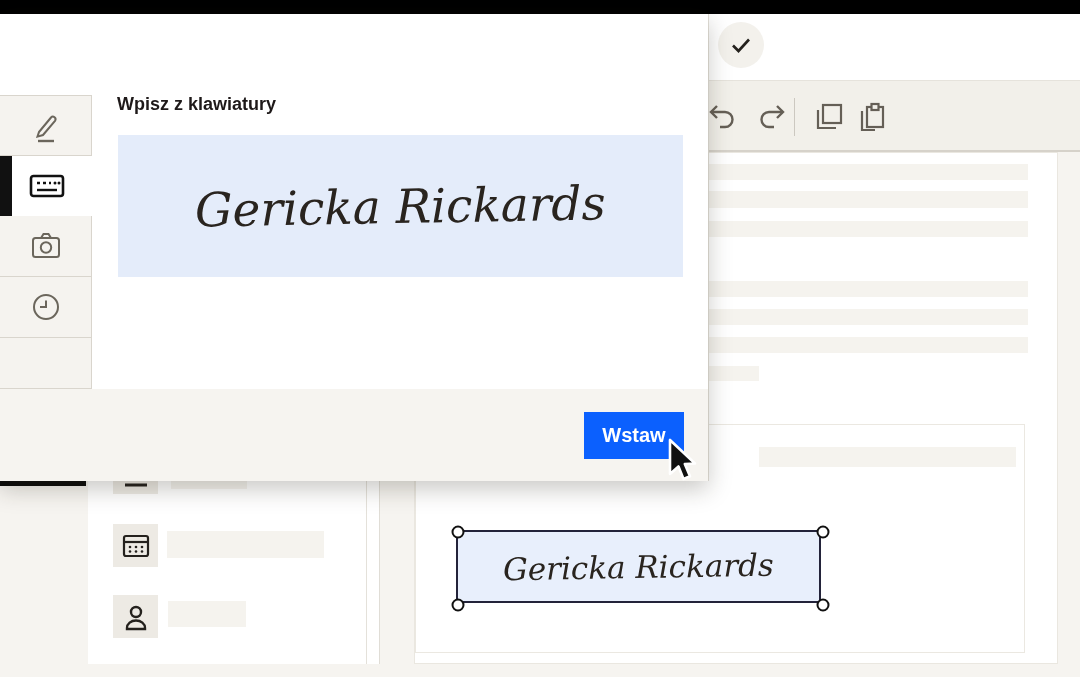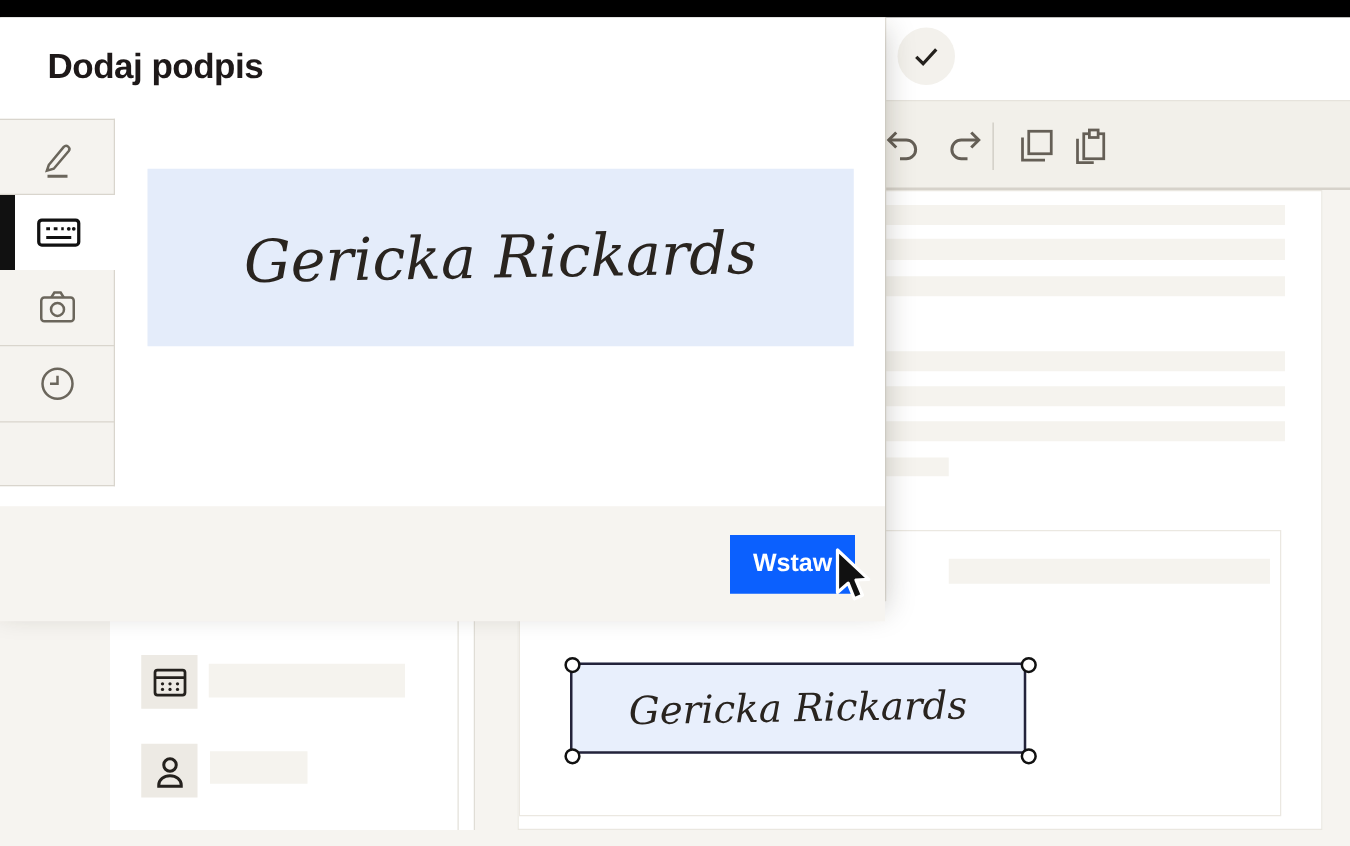--- a/index.html
+++ b/index.html
@@ -62,21 +62,21 @@
   .mtab.selected .sel-bar{position:absolute;left:0;top:0;bottom:0;width:12px;background:#111;}
 
   #panel-label{left:117px;top:80px;font-size:18px;font-weight:bold;color:#1e1919;}
   #sig-preview{left:118px;top:121px;width:565px;height:142px;background:#e4ecfa;
     display:flex;align-items:center;justify-content:center;}
   #sig-preview .script{font-size:47px;}
   #change-font{left:116px;top:281px;width:201px;height:46px;background:#f0ede7;
     border:none;font-size:20px;font-weight:bold;color:#1e1919;
     display:flex;align-items:center;justify-content:center;
     font-family:"Liberation Sans",sans-serif;}
-  #modal-footer{left:0;top:375px;width:708px;height:92px;background:#f6f4f0;margin-top:16px;}
+  #modal-footer{left:0;top:375px;width:708px;height:92px;background:#f6f4f0;}
   #insert-btn{position:absolute;left:584px;top:23px;width:100px;height:47px;
     background:#0b60fe;color:#fff;font-size:20px;font-weight:bold;border:none;
     display:flex;align-items:center;justify-content:center;
     font-family:"Liberation Sans",sans-serif;}
 
   #cursor{left:666px;top:438px;width:34px;height:46px;}
   svg{display:block;}
 </style>
 </head>
 <body>
@@ -187,21 +187,20 @@
     <span class="handle" style="left:0;top:0;"></span>
     <span class="handle" style="left:365px;top:0;"></span>
     <span class="handle" style="left:0;top:73px;"></span>
     <span class="handle" style="left:365px;top:73px;"></span>
   </div>
 </div>
 
 <div class="abs" id="dark-edge"></div>
 
 <div class="abs" id="modal">
-  <div class="abs" id="modal-title">Dodaj podpis</div>
 
   <div class="abs" id="mside">
     <div class="mtab" style="top:0;">
       <span>
         <svg width="34" height="36" viewBox="0 0 34 36" fill="none" stroke="#6b665c" stroke-width="2">
           <path d="M10 24 L22 9.5 a2.6 2.6 0 0 1 4 3.3 L14 27 l-5.5 1.6 z"></path>
           <path d="M9 33 H25" stroke-width="2.4"></path>
         </svg>
       </span>
     </div>
@@ -231,20 +230,21 @@
     <div class="mtab" style="top:181px;height:61px;">
       <span>
         <svg width="32" height="32" viewBox="0 0 32 32" fill="none" stroke="#6b665c" stroke-width="2">
           <circle cx="16" cy="16" r="12"></circle>
           <path d="M16 9.5 V16 H10"></path>
         </svg>
       </span>
     </div>
   </div>
 
+  <div class="abs" id="panel-label">Wpisz z klawiatury</div>
 
   <div class="abs" id="sig-preview">
     <span class="script">Gericka Rickards</span>
   </div>
 
 
   <div class="abs" id="modal-footer">
     <div id="insert-btn" role="button">Wstaw</div>
   </div>
 </div>

